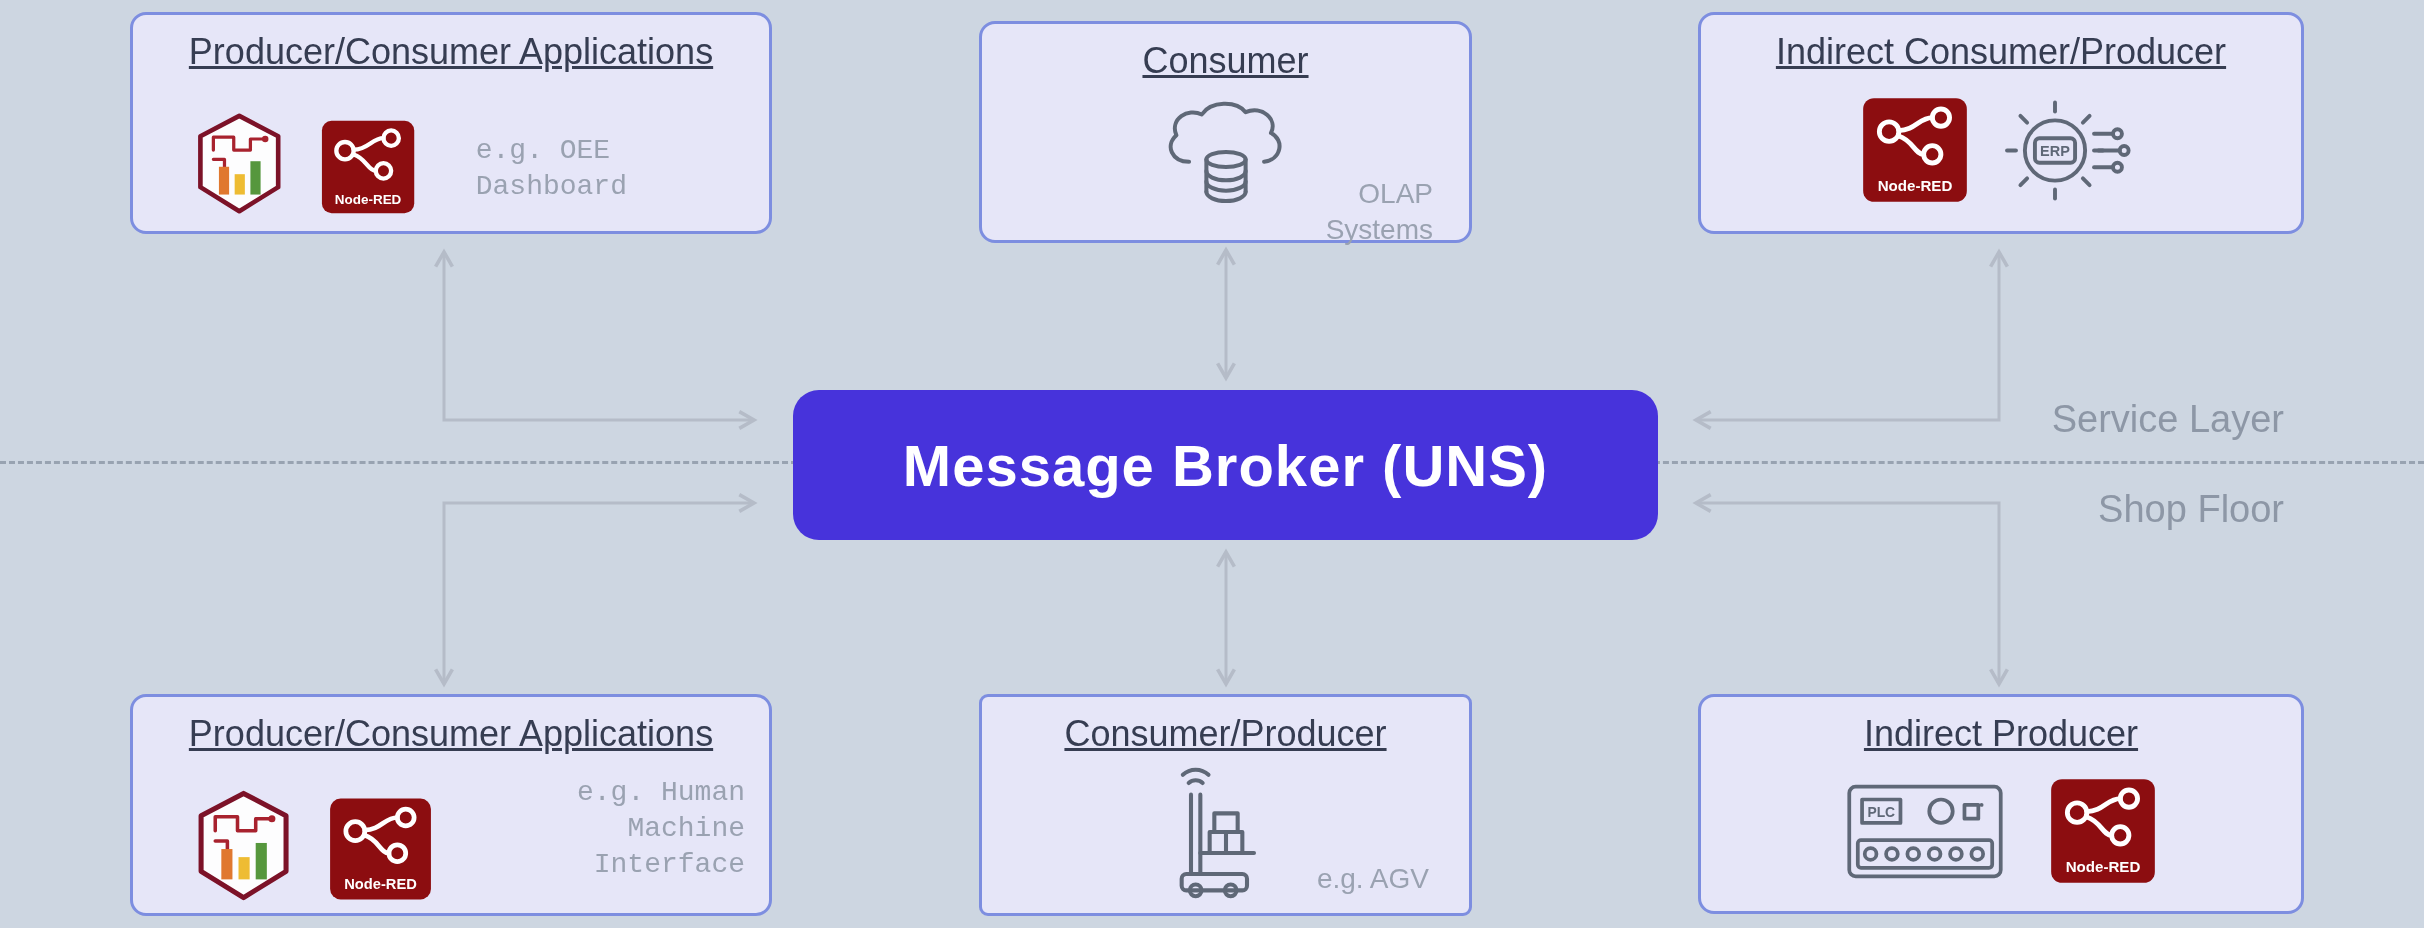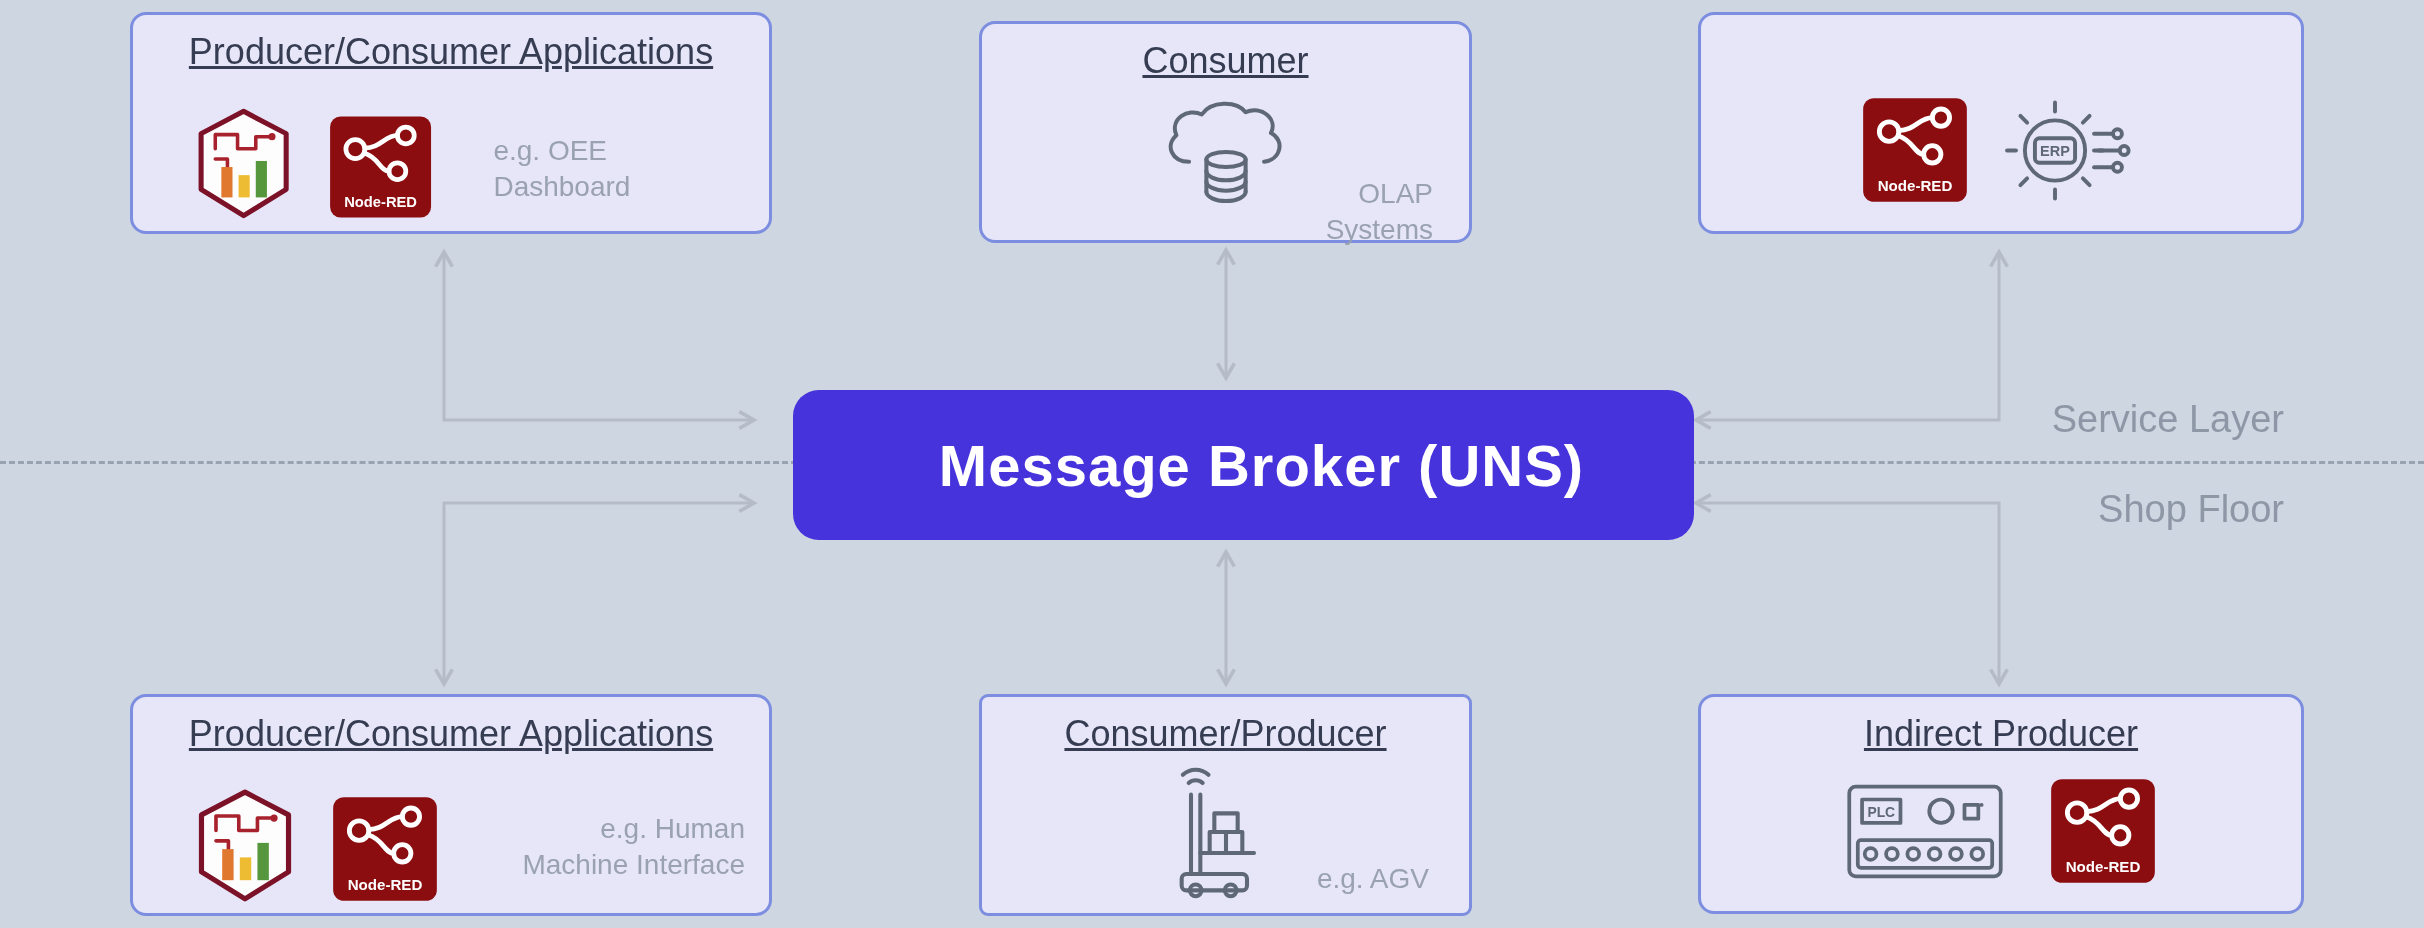--- a/index.html
+++ b/index.html
@@ -18,31 +18,31 @@
   .arrows{position:absolute;left:0;top:0;width:2424px;height:928px;z-index:2;pointer-events:none;}
   .arrow{stroke:var(--arrow,#b5bcc8);stroke-width:3;fill:none;}
 
   
   .box{position:absolute;background:var(--box-bg,#e6e6f8);border:3px solid var(--box-border,#7d8ee0);
        border-radius:16px;box-sizing:border-box;z-index:3;}
   .box-title{position:absolute;top:16px;left:0;right:0;text-align:center;font-size:36px;font-weight:500;
              color:var(--title-text,#363d52);text-decoration:underline;}
   .caption{font-size:28px;line-height:36px;color:var(--caption-text,#9aa2b1);white-space:pre-line;}
   .body-row{position:absolute;left:60px;right:24px;bottom:10px;display:flex;align-items:flex-end;gap:34px;}
-  .body-row .caption{margin:0 0 16px 26px;}
+  .body-row .caption{margin:0 0 16px 26px;font-family:Liberation Mono, monospace;}
   .body-center{position:absolute;left:0;right:0;top:62px;bottom:8px;display:flex;align-items:center;justify-content:center;gap:32px;}
   .caption-abs{position:absolute;text-align:right;}
   .cap-olap{right:36px;top:152px;}
   .cap-agv{right:40px;bottom:16px;}
   .body-row .caption.cap-right{margin-left:auto;text-align:right;margin-bottom:20px;}
 
   
   .broker{position:absolute;left:793px;top:390px;width:865px;height:150px;z-index:4;
           background:var(--broker-bg,#4733db);border-radius:26px;
-          display:flex;align-items:center;justify-content:center;padding-left:36px;}
+          display:flex;align-items:center;justify-content:center;}
   .broker span{color:var(--broker-text,#ffffff);font-size:58px;font-weight:bold;letter-spacing:1px;}
 
   
   .s{stroke:var(--icon-stroke,#5f6877);fill:none;stroke-width:3.5;stroke-linecap:round;stroke-linejoin:round;}
   .fillbg{fill:var(--box-bg,#e6e6f8);stroke:none;}
   .shield{stroke:var(--shield-border,#7c1228);stroke-width:5;fill:#fdfdfe;stroke-linejoin:round;}
   .trace{stroke:#a8222e;stroke-width:3.5;fill:none;stroke-linecap:round;stroke-linejoin:round;}
   .bar-o{fill:var(--bar-orange,#e0782f);} .bar-y{fill:var(--bar-yellow,#eebc33);} .bar-g{fill:var(--bar-green,#56973d);}
   .nr-bg{fill:var(--node-red-bg,#8c0d10);}
   .nr-wire{stroke:#ffffff;fill:none;stroke-width:4.5;stroke-linecap:round;}
@@ -115,20 +115,21 @@
         <path class="s" d="M48 83 A17 8 0 0 0 82 83"></path>
         <path class="s" d="M48 65 A17 8 0 0 0 82 65"></path>
         <path class="s" d="M48 74 A17 8 0 0 0 82 74"></path>
       </svg>
     </div>
     <div class="caption caption-abs cap-olap">OLAP
 Systems</div>
   </div>
 
   <div class="box" style="left:1698px;top:12px;width:606px;height:222px;">
+    <div class="box-title">Indirect Consumer/Producer</div>
     <div class="body-center" style="gap:28px;">
       <svg width="108" height="108" viewBox="0 0 100 100">
         <rect class="nr-bg" x="2" y="2" width="96" height="96" rx="10"></rect>
         <path class="nr-wire" d="M35 32 C 50 32 54 20 66 20"></path>
         <path class="nr-wire" d="M35 37 C 48 41 50 54 58 54"></path>
         <circle class="nr-node" cx="26" cy="33" r="9"></circle>
         <circle class="nr-node" cx="74" cy="20" r="8"></circle>
         <circle class="nr-node" cx="66" cy="54" r="8"></circle>
         <text class="nr-text" x="50" y="88" text-anchor="middle">Node-RED</text>
       </svg>

